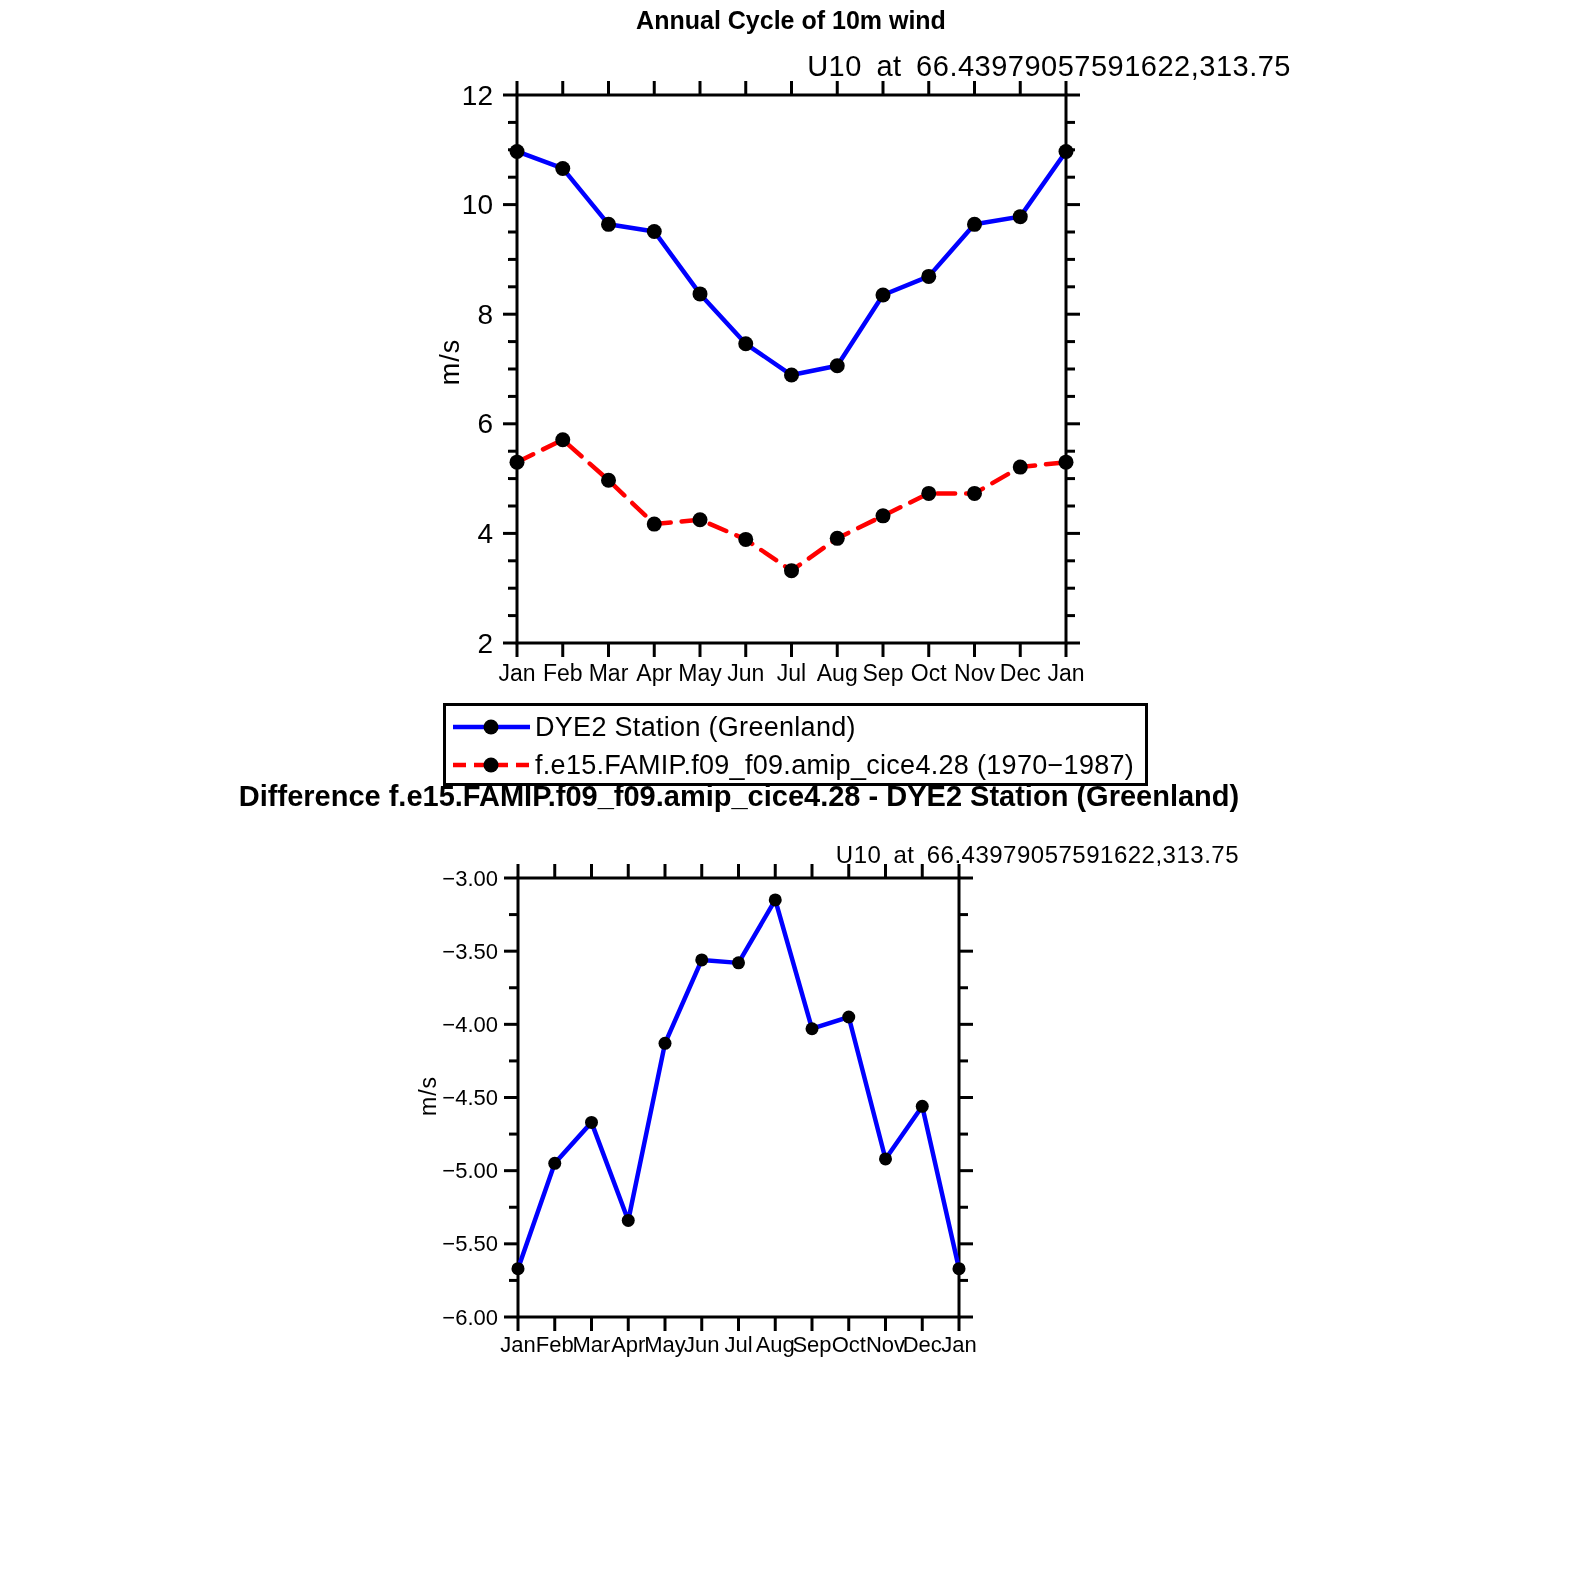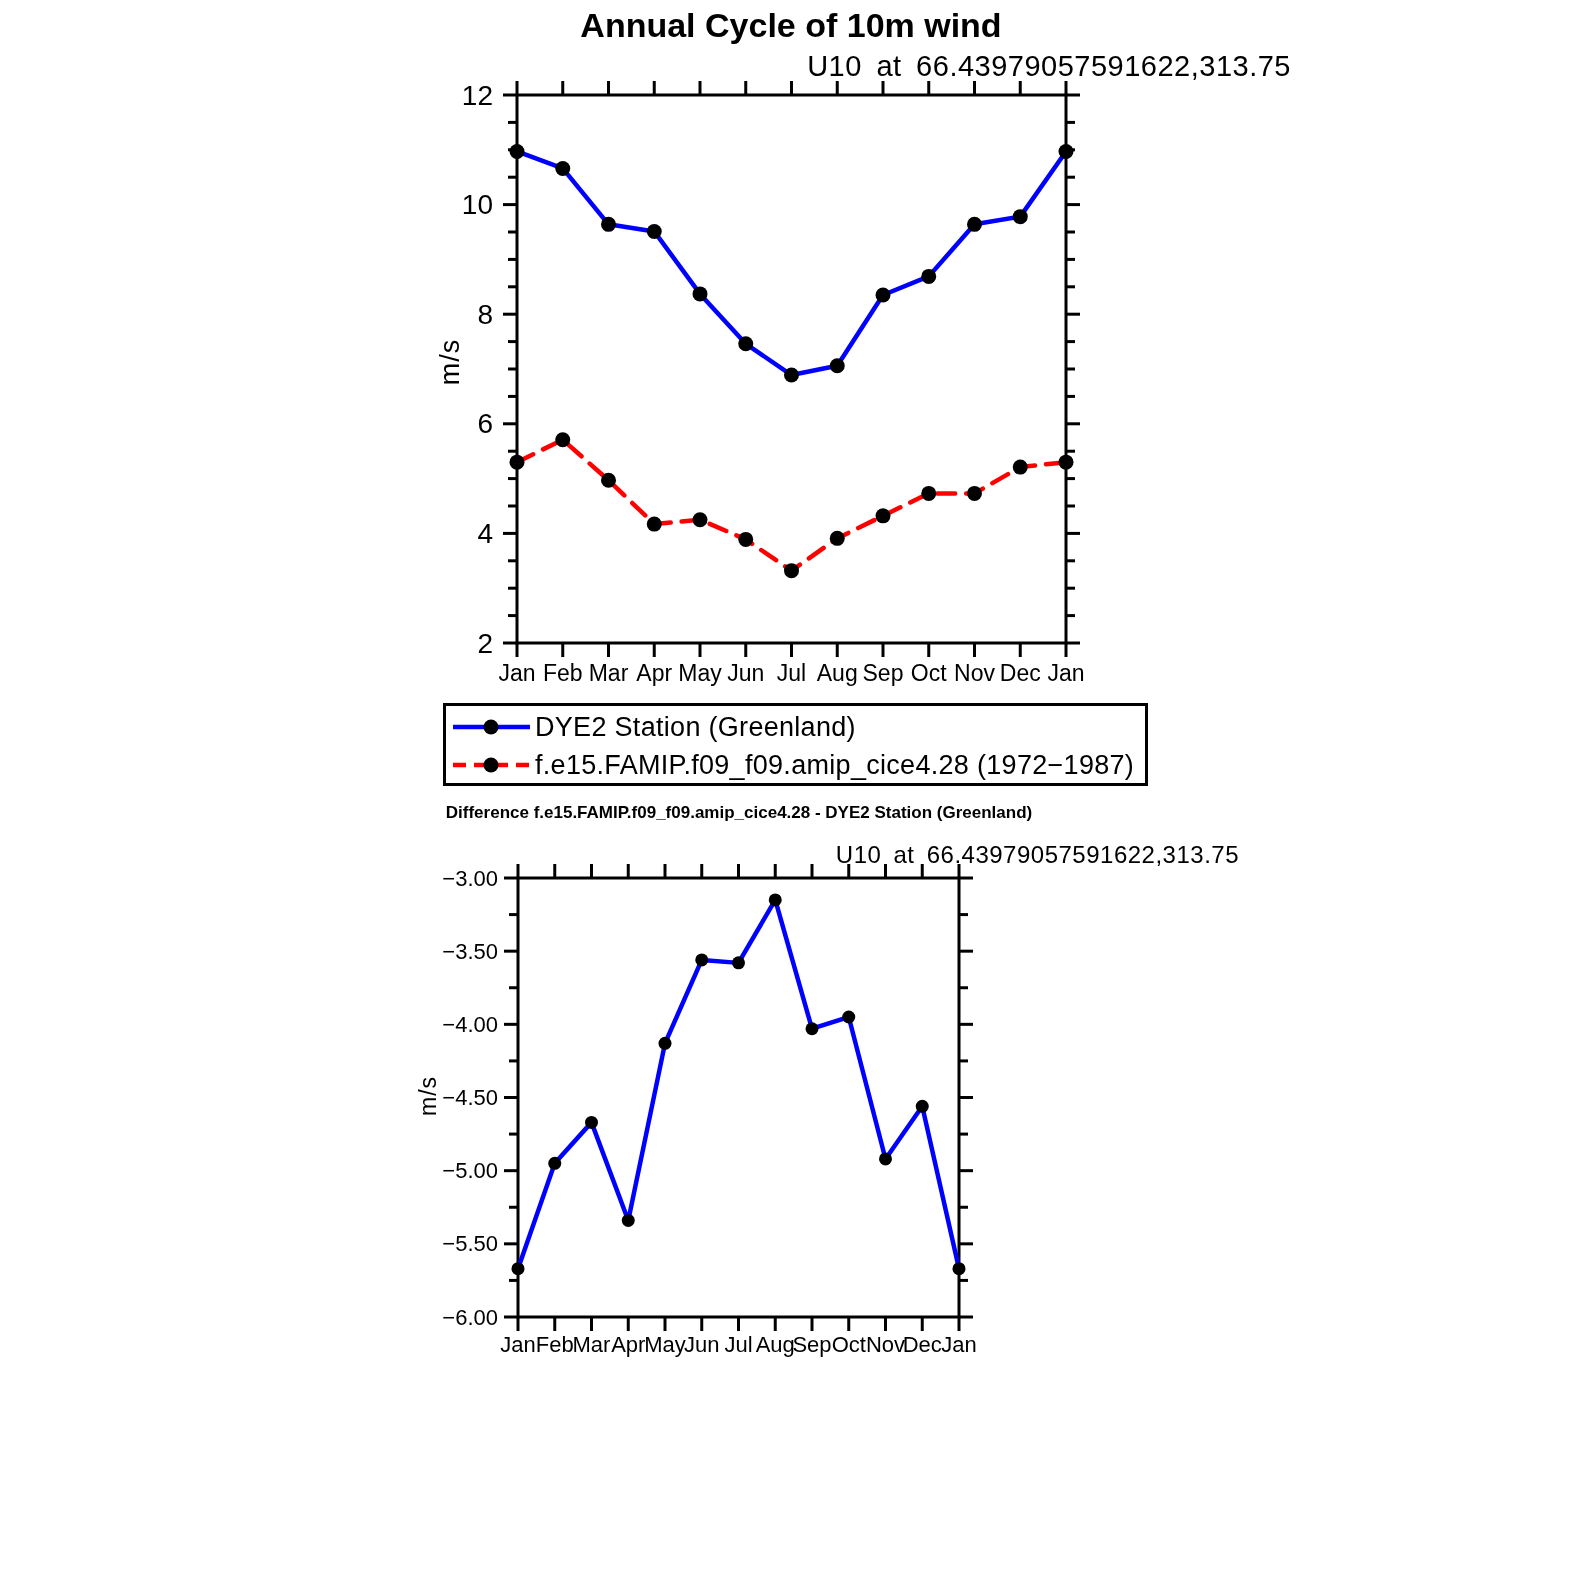--- a/index.html
+++ b/index.html
@@ -6,24 +6,24 @@
   body{width:1574px;height:1574px;position:relative;font-family:"Liberation Sans",sans-serif;color:#000;}
   .abs{position:absolute;}
   .ctitle{text-align:center;font-weight:bold;white-space:nowrap;}
   .csub{text-align:right;white-space:nowrap;word-spacing:6px;letter-spacing:0.5px;}
   .ylab{transform:translate(-50%,-50%) rotate(-90deg);white-space:nowrap;letter-spacing:1px;}
   #plot-svg{position:absolute;left:0;top:0;}
   #legend-box{left:443px;top:703px;width:705px;height:83px;border:3px solid #000;box-sizing:border-box;padding:2px 0 0 4px;}
   .legend-row{display:flex;align-items:center;height:38px;white-space:nowrap;}
   .legend-row svg{flex:0 0 auto;display:block;}
   .legend-label{font-size:27px;letter-spacing:0.3px;margin-left:1px;}
-  #title1{left:291px;top:6px;width:1000px;font-size:34px;}
+  #title1{left:291px;top:6px;width:1000px;font-size:25px;}
   #sub1{left:291px;top:50px;width:1000px;font-size:29px;}
   #ylab1{left:450px;top:362px;font-size:27px;}
-  #title2{left:139px;top:803px;width:1200px;font-size:17px;}
+  #title2{left:139px;top:780px;width:1200px;font-size:29px;}
   #sub2{left:239px;top:841px;width:1000px;font-size:24px;word-spacing:5px;}
   #ylab2{left:428px;top:1096px;font-size:23px;}
 </style>
 </head>
 <body>
 
 <svg id="plot-svg" width="1574" height="1574" viewBox="0 0 1574 1574">
     <g>
       <line x1="508" y1="615.6" x2="517" y2="615.6" stroke="#000" stroke-width="3"></line>
       <line x1="1066" y1="615.6" x2="1075" y2="615.6" stroke="#000" stroke-width="3"></line>
@@ -243,19 +243,19 @@
         <line x1="3" y1="12" x2="80" y2="12" stroke="#0000ff" stroke-width="4.5"></line>
         <circle cx="41" cy="12" r="7.5" fill="#000000"></circle>
       </svg>
       <span class="legend-label">DYE2 Station (Greenland)</span>
     </div>
     <div class="legend-row">
       <svg width="84" height="24">
         <line x1="3" y1="12" x2="80" y2="12" stroke="#ff0000" stroke-width="4.5" stroke-dasharray="13 8"></line>
         <circle cx="41" cy="12" r="7.5" fill="#000000"></circle>
       </svg>
-      <span class="legend-label">f.e15.FAMIP.f09_f09.amip_cice4.28 (1972−1987)</span>
+      <span class="legend-label">f.e15.FAMIP.f09_f09.amip_cice4.28 (1970−1987)</span>
     </div>
   </div>
 
 <div class="abs ctitle" id="title2">Difference f.e15.FAMIP.f09_f09.amip_cice4.28 - DYE2 Station (Greenland)</div>
 <div class="abs csub" id="sub2">U10 at 66.43979057591622,313.75</div>
 <div class="abs ylab" id="ylab2">m/s</div>
 
 </body></html>

